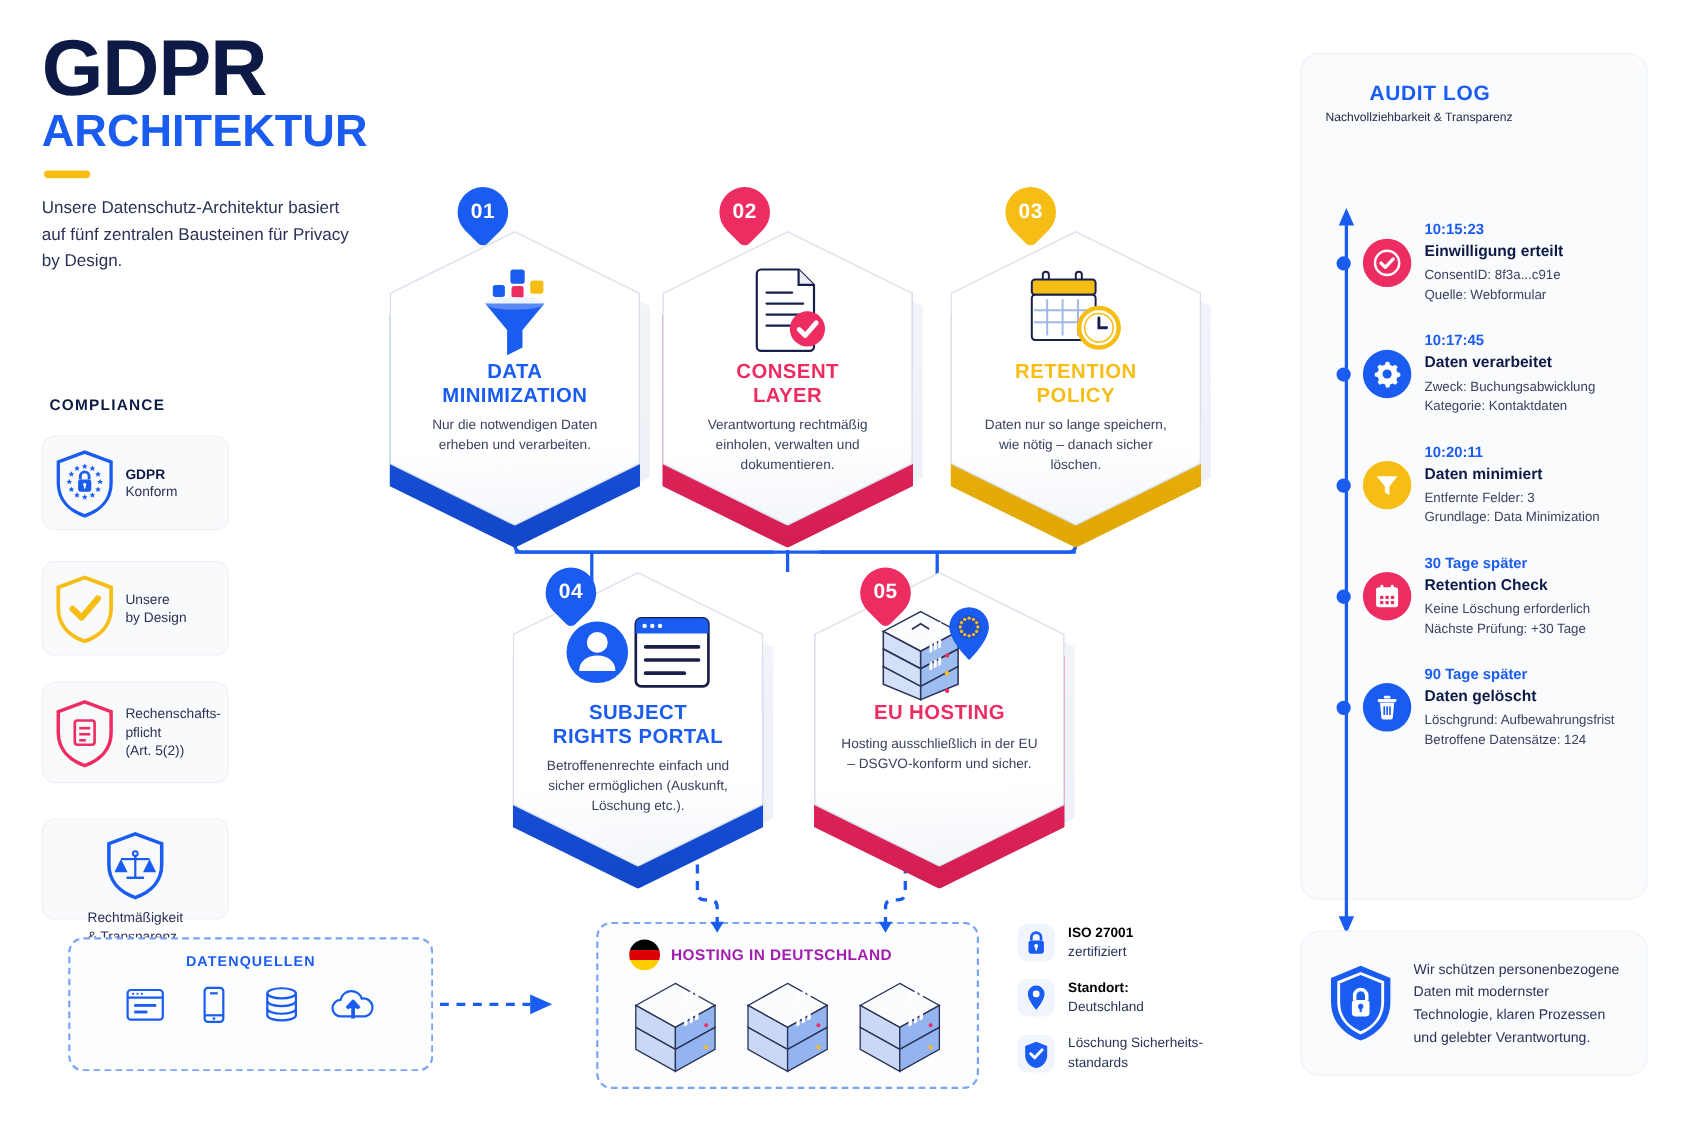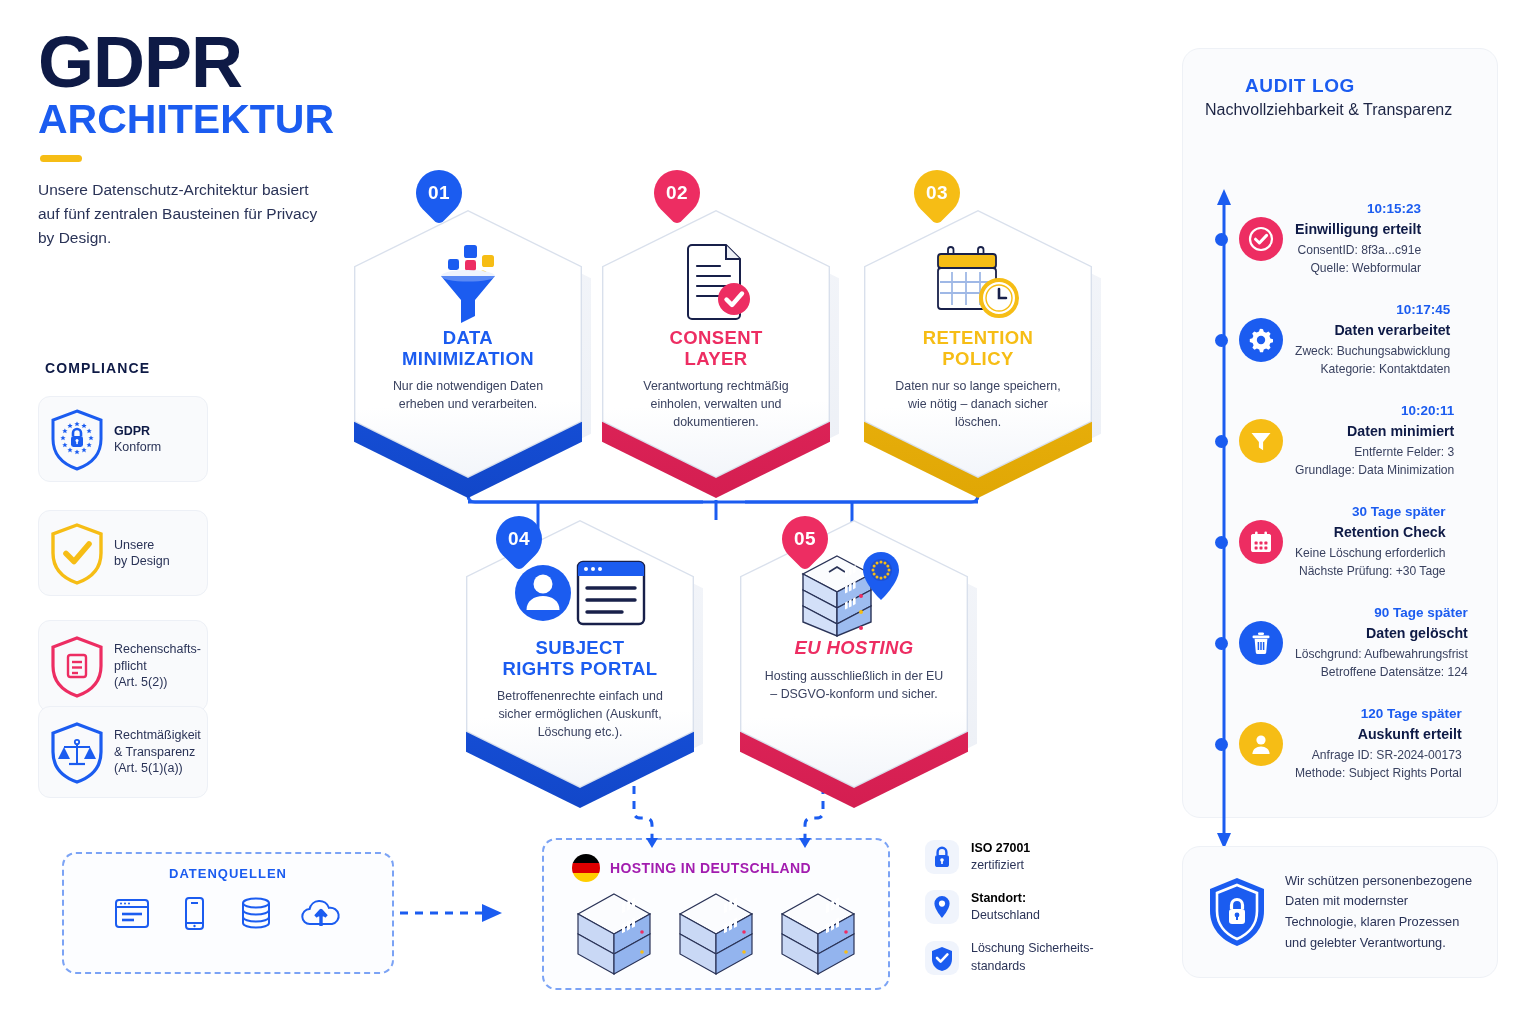--- a/index.html
+++ b/index.html
@@ -123,25 +123,25 @@
   .audit-panel {
     position:absolute; left:1182px; top:48px; width:316px; height:770px;
     background:#FAFBFD; border:1px solid #EEF1F6; border-radius:18px;
   }
   .audit-title {
     position:absolute; left:22px; top:26px;
     font-size:19px; font-weight:bold; letter-spacing:0.6px; color:#1B5CF0;margin-left:40px;
   }
   .audit-sub {
     position:absolute; left:22px; top:52px;
-    font-size:16px; color:#1C2444;
+    font-size:11px; color:#1C2444;
   }
   .timeline-axis { position:absolute; left:34px; top:140px; width:14px; height:660px; }
   .audit-items { position:absolute; left:56px; top:150px; width:250px; }
-  .audit-item { display:flex; gap:12px; margin-bottom:22px; position:relative;text-align:right; }
+  .audit-item { display:flex; gap:12px; margin-bottom:22px; position:relative; }
   .audit-dot {
     position:absolute; left:-24px; top:34px; width:13px; height:13px;
     border-radius:50%; background:#1B5CF0;
   }
   .a-ico { width:44px; height:44px; border-radius:50%; flex:0 0 44px;
     display:flex; align-items:center; justify-content:center; margin-top:18px; }
   .a-body { padding-top:0px; }
   .a-time { font-size:13.5px; font-weight:bold; color:#1B5CF0; line-height:1.5; }
   .a-head { font-size:14.2px; font-weight:bold; color:#0E1A46; line-height:1.5; }
   .a-meta { font-size:12.1px; color:#3A4260; line-height:1.55; }
@@ -220,21 +220,21 @@
         <line x1="23" y1="32.5" x2="33" y2="32.5" stroke="#ED2D62" stroke-width="2.4"></line>
         <line x1="23" y1="38" x2="29" y2="38" stroke="#ED2D62" stroke-width="2.4"></line>
       </svg>
         </span>
         <div class="ctext">
           <div>Rechenschafts-</div>
           <div>pflicht</div>
           <div>(Art. 5(2))</div>
         </div>
       </div>
-      <div class="comp-card" style="top: 706px; height: 92px;">
+      <div class="comp-card" style="top: 744px; height: 92px; flex-direction: column;">
         <span>
           <svg width="56" height="62" viewBox="0 0 56 62" fill="none">
         <path d="M28 3 52 12v19c0 15-9.6 25-24 30C13.6 56 4 46 4 31V12z" stroke="#1B5CF0" stroke-width="3.2"></path>
         <circle cx="28" cy="21" r="2.2" fill="none" stroke="#1B5CF0" stroke-width="1.8"></circle>
         <line x1="28" y1="23" x2="28" y2="43" stroke="#1B5CF0" stroke-width="2"></line>
         <line x1="15" y1="26" x2="41" y2="26" stroke="#1B5CF0" stroke-width="2"></line>
         <line x1="20" y1="43" x2="36" y2="43" stroke="#1B5CF0" stroke-width="2.2"></line>
         <polygon points="15,26 9,38 21,38" fill="#1B5CF0"></polygon>
         <polygon points="41,26 35,38 47,38" fill="#1B5CF0"></polygon>
       </svg>
@@ -470,21 +470,21 @@
                 <circle cx="90.0" cy="26.9" r="1.5"></circle>
                 <circle cx="86.0" cy="28.0" r="1.5"></circle>
                 <circle cx="82.0" cy="26.9" r="1.5"></circle>
                 <circle cx="79.1" cy="24.0" r="1.5"></circle>
                 <circle cx="78.0" cy="20.0" r="1.5"></circle>
                 <circle cx="79.1" cy="16.0" r="1.5"></circle>
                 <circle cx="82.0" cy="13.1" r="1.5"></circle>
         </g>
       </svg>
           </div>
-          <div class="htitle" style="color: rgb(237, 45, 98); font-style: italic;">
+          <div class="htitle" style="color: rgb(237, 45, 98);">
             <div>EU HOSTING</div>
           </div>
           <div class="hdesc">Hosting ausschließlich in der EU – DSGVO-konform und sicher.</div>
         </div>
       </div>
     </div>
 
   <div class="hosting-box">
     <div class="hosting-head">
       <div class="flag-de"></div>
@@ -678,35 +678,20 @@
         </g>
       </svg>
           </div>
           <div class="a-body">
             <div class="a-time">90 Tage später</div>
             <div class="a-head">Daten gelöscht</div>
             <div class="a-meta">Löschgrund: Aufbewahrungsfrist</div>
             <div class="a-meta">Betroffene Datensätze: 124</div>
           </div>
         </div>
-        <div class="audit-item">
-          <div class="audit-dot"></div>
-          <div class="a-ico" style="background: rgb(246, 189, 21);">
-            <svg width="26" height="26" viewBox="0 0 26 26">
-        <circle cx="13" cy="9" r="4.6" fill="#fff"></circle>
-        <path d="M4.4 23c0-4.8 3.9-7.6 8.6-7.6s8.6 2.8 8.6 7.6z" fill="#fff"></path>
-      </svg>
-          </div>
-          <div class="a-body">
-            <div class="a-time">120 Tage später</div>
-            <div class="a-head">Auskunft erteilt</div>
-            <div class="a-meta">Anfrage ID: SR-2024-00173</div>
-            <div class="a-meta">Methode: Subject Rights Portal</div>
-          </div>
-        </div>
       </div>
   </div>
 
   <div class="footer-card">
     <span>
       <svg width="64" height="74" viewBox="0 0 64 74">
         <path d="M32 3 59 14v22c0 17-11 29-27 35C16 65 5 53 5 36V14z" fill="#1B5CF0"></path>
         <path d="M32 10 52 18v18c0 13.5-8.4 23-20 28-11.6-5-20-14.5-20-28V18z" fill="none" stroke="#fff" stroke-width="2.6"></path>
         <rect x="24" y="34" width="16" height="15" rx="3" fill="#fff"></rect>
         <path d="M26.5 34v-4a5.5 5.5 0 0 1 11 0v4" fill="none" stroke="#fff" stroke-width="3.2"></path>

